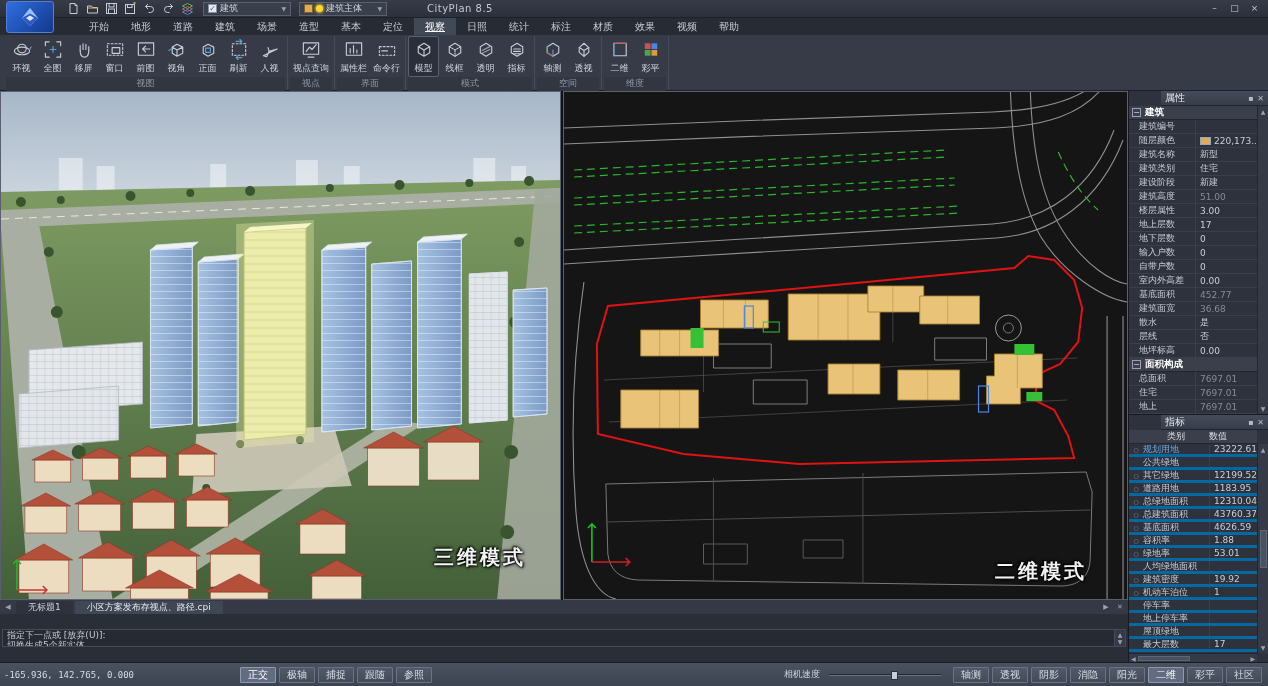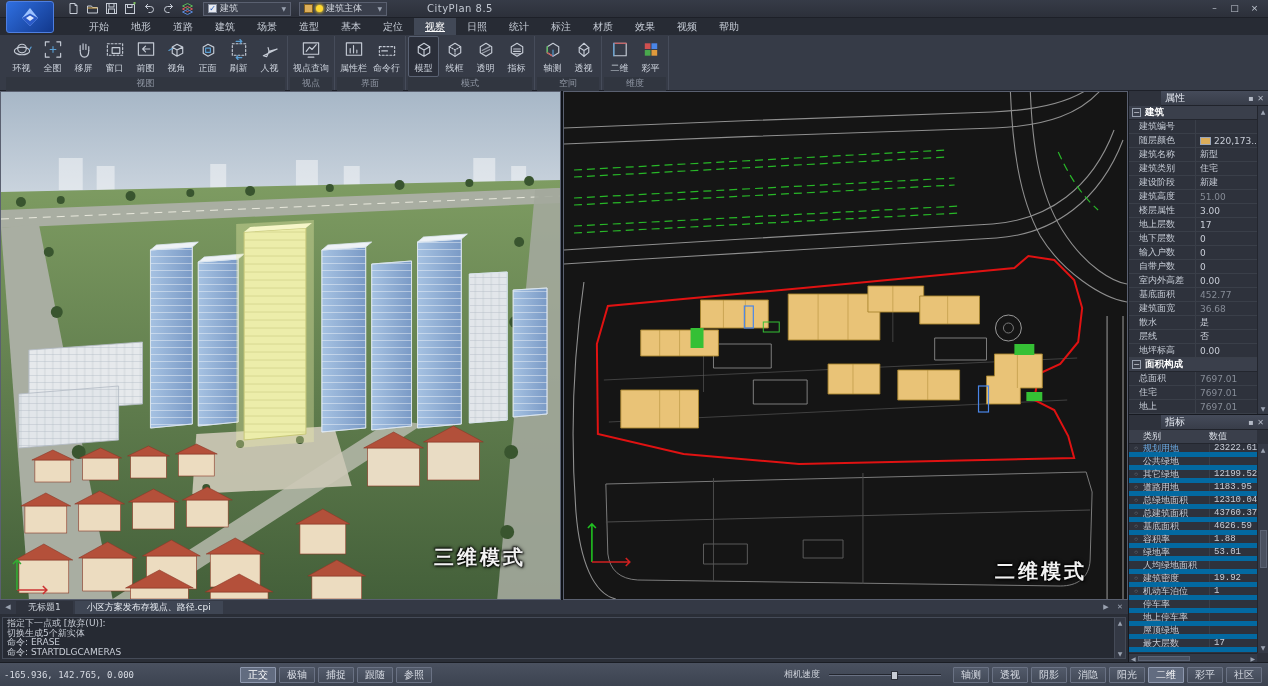--- a/index.html
+++ b/index.html
@@ -50,21 +50,21 @@
   .vp3d .vp-label { right:34px; bottom:28px; }
   .vp2d .vp-label { right:40px; bottom:14px; }
 
   
   .cmd { height:62px; background:#2a2e37; display:flex; flex-direction:column; }
   .cmd-tabbar { height:14px; background:#343945; display:flex; align-items:center; gap:2px; padding:0 2px; }
   .cmd-nav { color:#9aa2b0; font-size:7px; width:12px; text-align:center; }
   .cmd-tab { padding:0 12px; height:13px; line-height:13px; color:#cfd4dc; background:#2e323c; font-size:9px; white-space:nowrap; }
   .cmd-tab.active { background:#3f4654; color:#e8ecf2; }
   .cmd-tabbar .spacer { flex:1; }
-  .cmd-hist { flex:1; position:relative; background:#262a33; border:1px solid #454b58; margin:3px 2px; padding:1px 4px; overflow:hidden; }
+  .cmd-hist { flex:1; position:relative; background:#262a33; border:1px solid #454b58; margin:15px 2px; padding:1px 4px; overflow:hidden; }
   .cmd-hist .line { font-size:9px; color:#c8cdd6; line-height:9.5px; white-space:pre; }
   .cmd-scroll { position:absolute; right:0; top:0; bottom:0; width:11px; background:#343945; border-left:1px solid #454b58; display:flex; flex-direction:column; justify-content:space-between; align-items:center; font-size:6px; color:#9aa2b0; padding:1px 0; }
   .cmd-prompt { height:13px; line-height:12px; padding:0 4px; color:#c8cdd6; font-size:9px; background:#262a33; border:1px solid #454b58; margin:0 2px 1px; }
 
   
   .right-col { width:140px; background:#2e323c; border-left:1px solid #171a21; display:flex; flex-direction:column; font-size:9px; }
   .panel { display:flex; flex-direction:column; position:relative; }
   .panel-props { height:323px; }
   .panel-ind { flex:1; border-top:1px solid #171a21; }
   .panel-h { height:15px; flex:none; background:linear-gradient(#454b5a,#383d49); display:flex; align-items:center; padding:0 4px; color:#e6eaf2; font-size:10px; border-bottom:1px solid #20232b;margin-left:32px; }
@@ -73,22 +73,22 @@
   .section-h { height:14px; display:flex; align-items:center; gap:4px; background:#3a3f4b; color:#fff; font-weight:bold; padding:0 3px; font-size:9.5px; border-bottom:1px solid #23262e; }
   .collapse-box { width:9px; height:9px; border:1px solid #9aa2b0; color:#d4d8e0; font-size:8px; line-height:7px; text-align:center; font-weight:normal; }
   .prow { display:flex; height:14px; align-items:center; border-bottom:1px solid #3a3f49; padding-left:10px; }
   .prow .pl { width:56px; color:#c6ccd6; overflow:hidden; white-space:nowrap; }
   .prow .pv { flex:1; border-left:1px solid #3a3f49; padding-left:4px; height:100%; display:flex; align-items:center; gap:3px; color:#c9ced8; overflow:hidden; white-space:nowrap; }
   .muted { color:#868c97; }
   .swatch { width:11px; height:8px; border:1px solid #9aa6ba; flex:none; }
   .vscroll { position:absolute; right:0; top:0; bottom:0; width:11px; background:#353a46; border-left:1px solid #23262e; display:flex; flex-direction:column; justify-content:space-between; align-items:center; font-size:6px; color:#9aa2b0; padding:2px 0; }
   .vthumb { width:7px; height:38px; background:#4a5160; border:1px solid #5c6475; }
   .ind-colh { height:14px; flex:none; display:flex; align-items:center; background:#3a3f4b; border-bottom:1px solid #23262e; padding-left:14px; margin-right:11px; color:#dde2ea; }
-  .ind-colh .c1 { width:66px; }
-  .irow { display:flex; height:13px; align-items:center; border-bottom:5px solid #0369a1;font-family:Liberation Mono, monospace; }
+  .ind-colh .c1 { width:66px;text-align:center; }
+  .irow { display:flex; height:13px; align-items:center; border-bottom:3px solid #0369a1; }
   .ibullet { width:14px; text-align:center; color:#8a909c; font-size:6px; flex:none; }
   .il { width:66px; color:#c6ccd6; overflow:hidden; white-space:nowrap; flex:none; }
   .il.blue { color:#6aa8e0; }
   .iv { flex:1; border-left:1px solid #3a3f49; padding-left:4px; height:100%; display:flex; align-items:center; color:#c9ced8; overflow:hidden; white-space:nowrap; }
   .hscroll { height:9px; flex:none; background:#353a46; border-top:1px solid #23262e; display:flex; align-items:center; font-size:6px; color:#9aa2b0; padding:0 2px; gap:2px; margin-right:11px; }
   .hthumb { width:52px; height:5px; background:#4a5160; border:1px solid #5c6475; }
   .hscroll .htrack { flex:1; display:flex; }
 
   
   .statusbar { height:24px; background:linear-gradient(#4a5160,#3c4350); border-top:1px solid #1a1d24; display:flex; align-items:center; padding:0 4px; font-size:9px; color:#d2d6de; }

